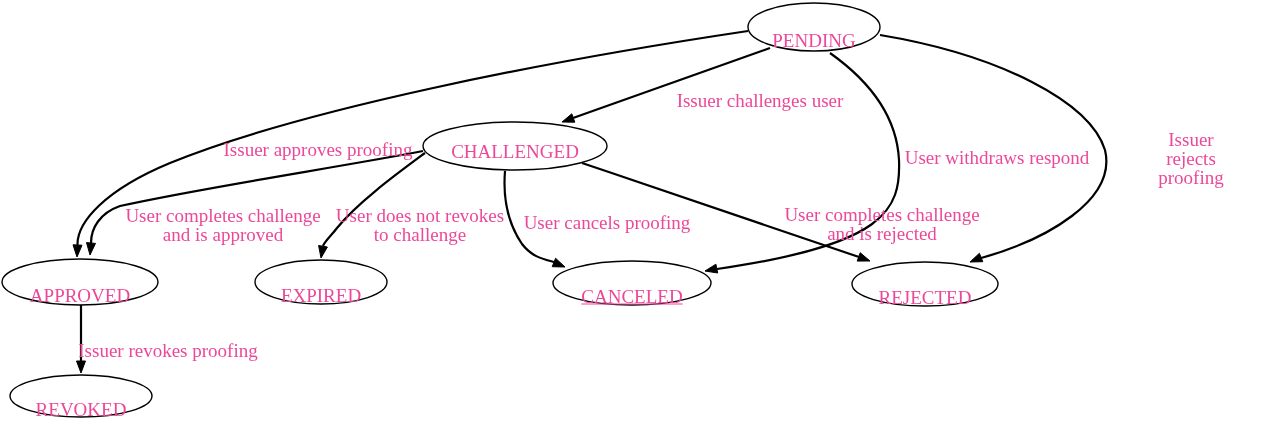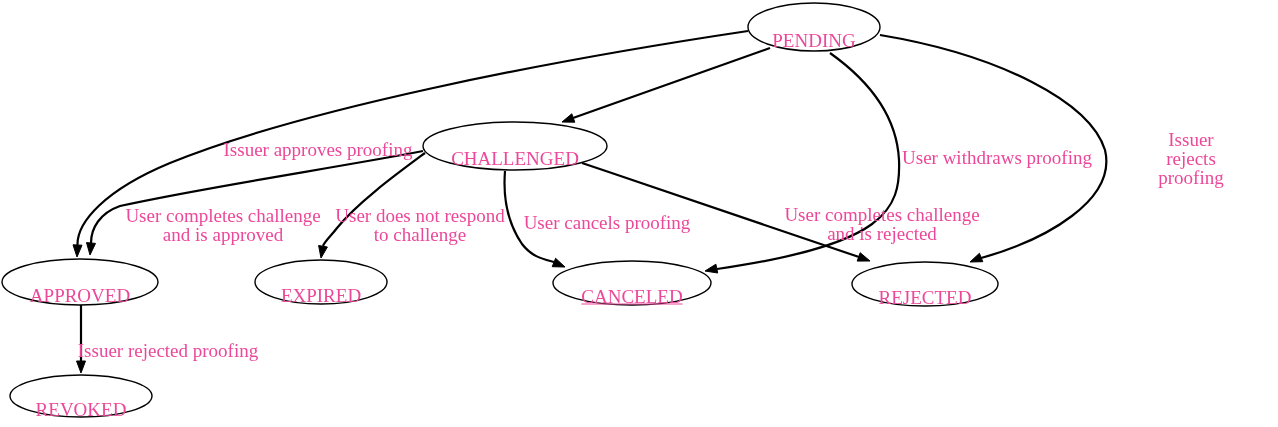--- a/index.html
+++ b/index.html
@@ -85,32 +85,33 @@
     <ellipse class="state" cx="814" cy="27" rx="66" ry="24"></ellipse>
     <ellipse class="state" cx="515" cy="146" rx="92" ry="24"></ellipse>
     <ellipse class="state" cx="80" cy="282" rx="78" ry="23"></ellipse>
     <ellipse class="state" cx="321" cy="282" rx="66" ry="22"></ellipse>
     <ellipse class="state" cx="632" cy="283" rx="79" ry="22"></ellipse>
     <ellipse class="state" cx="925" cy="284" rx="73" ry="22"></ellipse>
     <ellipse class="state" cx="81" cy="396" rx="71" ry="21"></ellipse>
   </svg>
 
   <div class="node-label" style="left:814px;  top:27px;">PENDING</div>
-  <div class="node-label" style="left:515px;  top:145px;">CHALLENGED</div>
+  <div class="node-label" style="left:515px;  top:138px;">CHALLENGED</div>
   <div class="node-label" style="left:80px;   top:282px;">APPROVED</div>
   <div class="node-label" style="left:321px;  top:282px;">EXPIRED</div>
   <div class="node-label" style="left:632px;  top:283px;text-decoration:underline;">CANCELED</div>
   <div class="node-label" style="left:925px;  top:284px;">REJECTED</div>
   <div class="node-label" style="left:81px;   top:396px;">REVOKED</div>
 
+  <div class="edge-label" style="left:760px;  top:87px;">Issuer challenges user</div>
   <div class="edge-label" style="left:318px;  top:136px;">Issuer approves proofing</div>
-  <div class="edge-label" style="left:997px;  top:144px;">User withdraws proofing</div>
+  <div class="edge-label" style="left:997px;  top:144px;">User withdraws respond</div>
   <div class="edge-label" style="left:1191px; top:145px;">Issuer rejects proofing</div>
   <div class="edge-label" style="left:223px;  top:212px;">User completes challenge
 and is approved</div>
-  <div class="edge-label" style="left:420px;  top:212px;">User does not respond
+  <div class="edge-label" style="left:420px;  top:212px;">User does not revokes
 to challenge</div>
   <div class="edge-label" style="left:607px;  top:209px;">User cancels proofing</div>
   <div class="edge-label" style="left:882px;  top:211px;">User completes challenge
 and is rejected</div>
-  <div class="edge-label" style="left:168px;  top:337px;">Issuer rejected proofing</div>
+  <div class="edge-label" style="left:168px;  top:337px;">Issuer revokes proofing</div>
 
 </div>
 
 </body></html>

